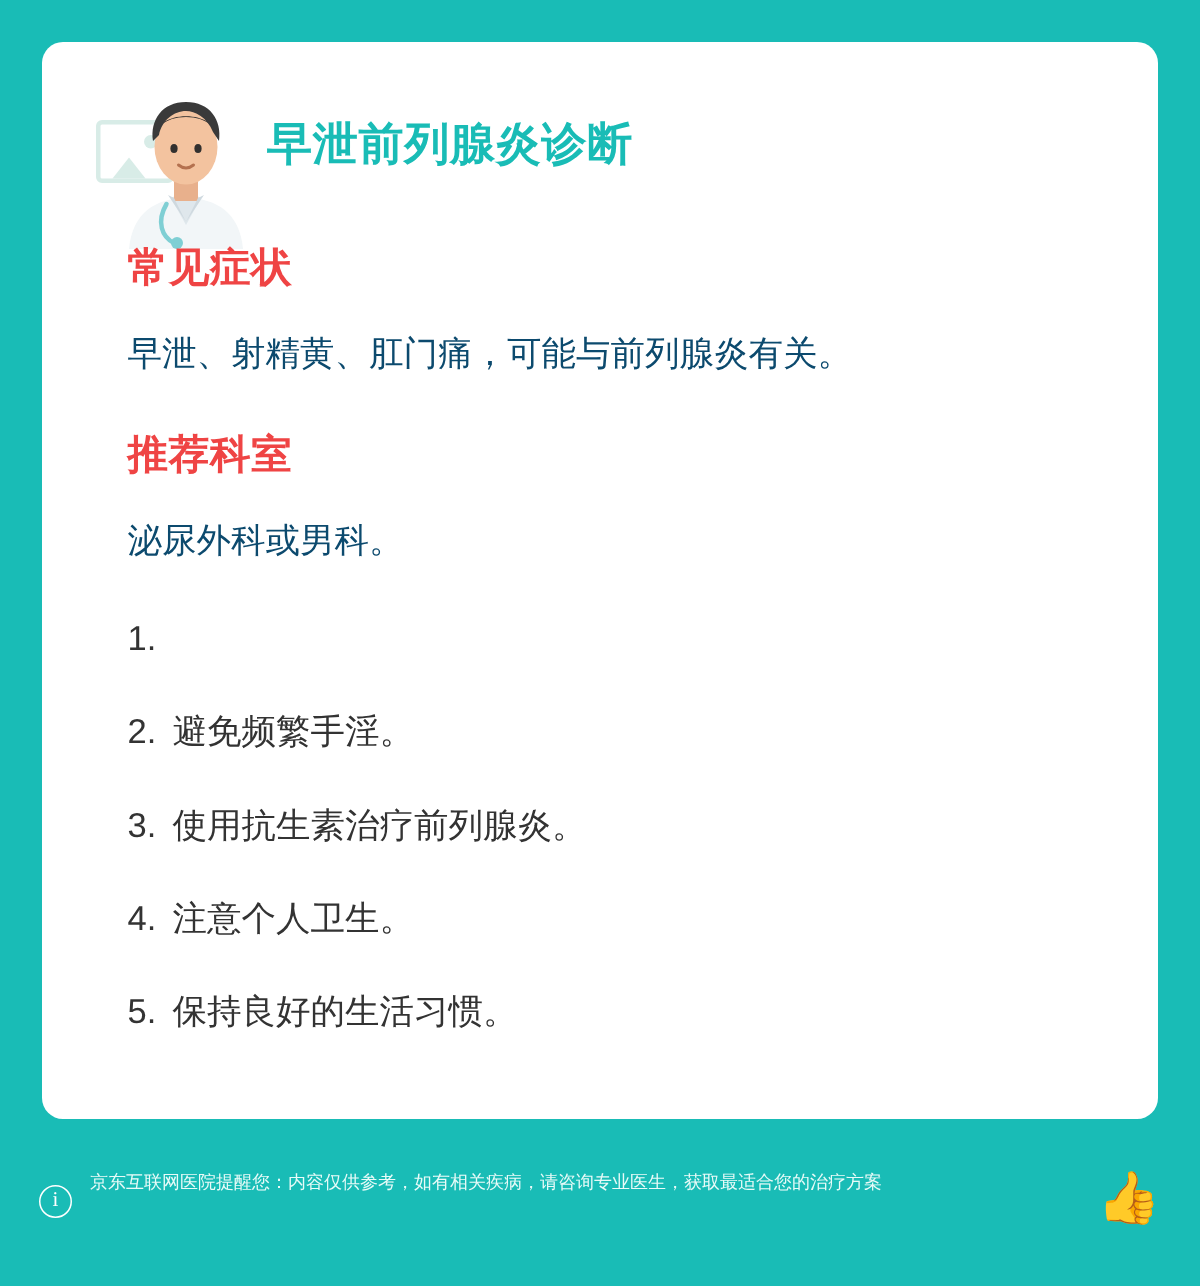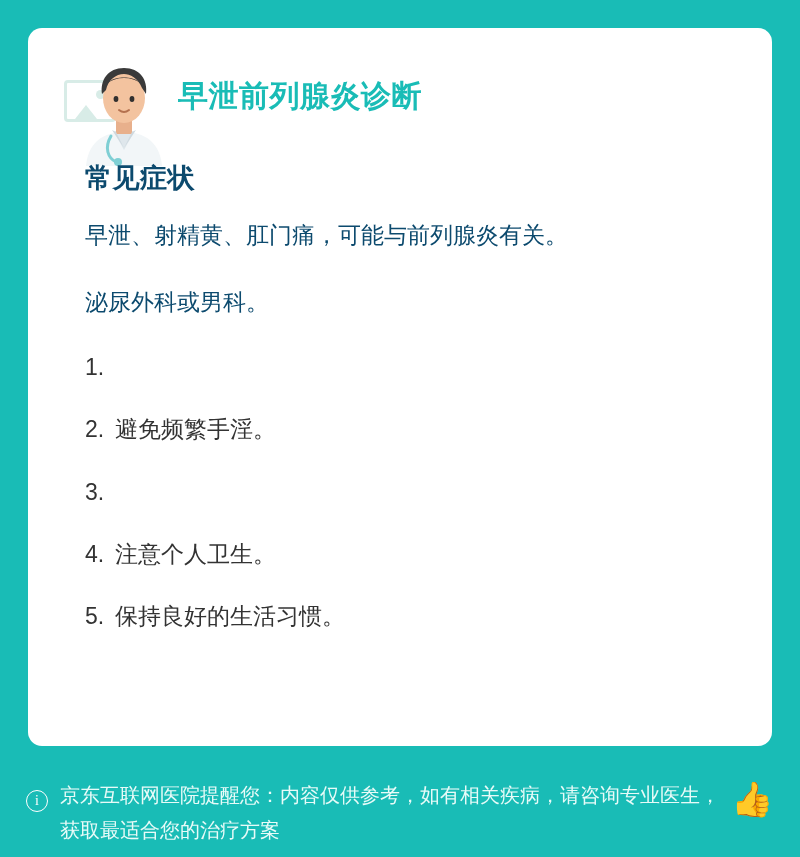--- a/index.html
+++ b/index.html
@@ -82,21 +82,21 @@
   .content {
     position: absolute;
     left: 57px;
     top: 132px;
     right: 42px;
   }
 
   h2 {
     font-size: 27px;
     font-weight: bold;
-    color: #0c4a6e;
+    color: #ef4444;
     margin-top: 18px;
     margin-bottom: 22px;
     letter-spacing: 0.5px;
   }
 
   h2.first { margin-top: 0; }
 
   p.body {
     font-size: 23px;
     color: #0c4a6e;
@@ -144,21 +144,21 @@
     line-height: 20px;
     text-align: center;
     font-family: "Liberation Serif", serif;
   }
 
   .disclaimer {
     position: absolute;
     left: 60px;
     top: 8px;
     width: 660px;
-    font-size: 20px;
+    font-size: 12px;
     line-height: 1.75;
     color: #e8fbf8;
   }
 
   .thumb {
     position: absolute;
     right: 26px;
     top: 12px;
     font-size: 34px;
     color: #ffffff;
@@ -197,33 +197,35 @@
     </svg>
   </div>
 
   <div class="title">早泄前列腺炎诊断</div>
 
   <div class="content">
 
     <h2 class="first">常见症状</h2>
     <p class="body">早泄、射精黄、肛门痛，可能与前列腺炎有关。</p>
 
+    <h2>推荐科室</h2>
     <p class="body">泌尿外科或男科。</p>
 
 
     <ol class="steps">
       <li>
         <span class="num">1.</span>
       </li>
       <li>
         <span class="num">2.</span>
         <span>避免频繁手淫。</span>
       </li>
       <li>
         <span class="num">3.</span>
+        <span>使用抗生素治疗前列腺炎。</span>
       </li>
       <li>
         <span class="num">4.</span>
         <span>注意个人卫生。</span>
       </li>
       <li>
         <span class="num">5.</span>
         <span>保持良好的生活习惯。</span>
       </li>
     </ol>

